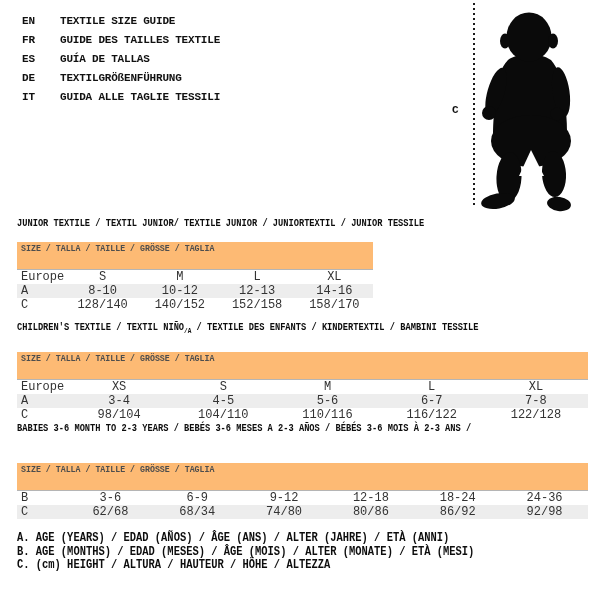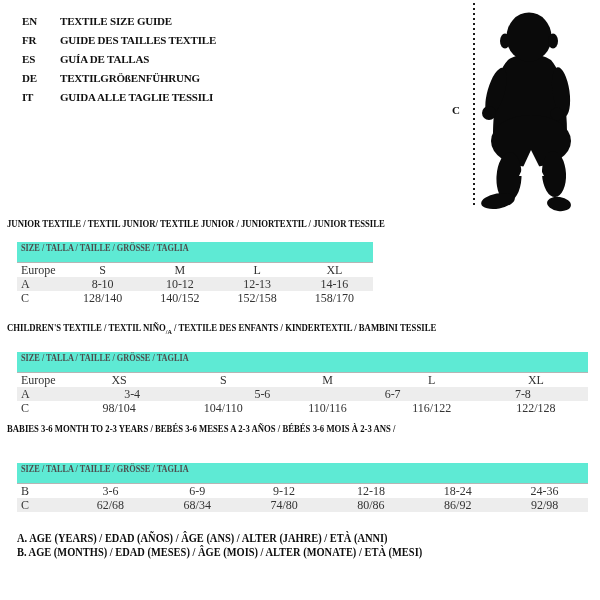--- a/index.html
+++ b/index.html
@@ -1,44 +1,44 @@
 <!DOCTYPE html>
 <html><head>
 <meta charset="utf-8">
 <style>
   html,body { margin:0; padding:0; background:#fff; }
   .page {
     position:relative; width:600px; height:600px; background:#ffffff;
-    font-family:Liberation Serif, serif; color:#111;
+    font-family:Liberation Mono, monospace; color:#111;
     overflow:hidden;
   }
   .cond { display:inline-block; transform:scaleX(0.87); transform-origin:0 50%; white-space:nowrap; }
 
   
   .langs { position:absolute; left:22px; top:12px; font-size:11px; font-weight:bold; letter-spacing:-0.2px; }
   .lang-row { display:flex; height:19px; line-height:19px; }
   .lang-code { width:38px; }
 
   
   .measure-line { position:absolute; left:473px; top:3px; width:2px; height:204px;
     background-image:repeating-linear-gradient(to bottom,#1b1b1b 0 2px,transparent 2px 5px); }
   .measure-label { position:absolute; left:452px; top:104px; font-size:11px; font-weight:bold; }
   .baby { position:absolute; left:460px; top:0; }
 
   
-  .sec-title { position:absolute; left:7px; font-size:10px; font-weight:bold; color:#0d0d0d; line-height:13px; }
+  .sec-title { position:absolute; left:17px; font-size:10px; font-weight:bold; color:#0d0d0d; line-height:13px; }
   .t1 { top:217px; } .t2 { top:321px; } .t3 { top:422px; }
   sub.subm { font-size:7px; }
 
   
   .stable { position:absolute; left:17px; }
   .table1 { top:242px; width:356px; }
   .table2 { top:352px; width:571px; }
   .table3 { top:463px; width:571px; }
-  .thead { height:21px; line-height:13px; background:#5eead4; color:#4d4d4d;
+  .thead { height:28px; line-height:13px; background:#fdba74; color:#4d4d4d;
     font-size:9.5px; font-weight:bold; padding-left:4px; border-bottom:1px solid #b5b5b5; box-sizing:border-box; }
   .trow { display:flex; height:14px; line-height:14px; font-size:12px; color:#333; }
   .trow.shade { background:#ededed; }
   .tlabel { width:50px; padding-left:4px; box-sizing:border-box; }
   .table1 .tlabel { width:47px; }
   .tval { flex:1; text-align:center; }
 
   
   .legend { position:absolute; left:17px; top:532px; font-size:12px; font-weight:bold; color:#0d0d0d; }
   .legend-line { height:13.5px; line-height:13.5px; }
@@ -142,20 +142,21 @@
       <span class="tlabel">Europe</span>
       <span class="tval">XS</span>
       <span class="tval">S</span>
       <span class="tval">M</span>
       <span class="tval">L</span>
       <span class="tval">XL</span>
     </div>
     <div class="trow shade">
       <span class="tlabel">A</span>
       <span class="tval">3-4</span>
+      <span class="tval">4-5</span>
       <span class="tval">5-6</span>
       <span class="tval">6-7</span>
       <span class="tval">7-8</span>
     </div>
     <div class="trow">
       <span class="tlabel">C</span>
       <span class="tval">98/104</span>
       <span class="tval">104/110</span>
       <span class="tval">110/116</span>
       <span class="tval">116/122</span>
@@ -186,15 +187,16 @@
       <span class="tval">74/80</span>
       <span class="tval">80/86</span>
       <span class="tval">86/92</span>
       <span class="tval">92/98</span>
     </div>
   </div>
 
   <div class="legend">
     <div class="legend-line"><span class="cond">A. AGE (YEARS) / EDAD (AÑOS) / ÂGE (ANS) / ALTER (JAHRE) / ETÀ (ANNI)</span></div>
     <div class="legend-line"><span class="cond">B. AGE (MONTHS) / EDAD (MESES) / ÂGE (MOIS) / ALTER (MONATE) / ETÀ (MESI)</span></div>
+    <div class="legend-line"><span class="cond">C. (cm) HEIGHT / ALTURA / HAUTEUR / HÖHE / ALTEZZA</span></div>
   </div>
 
 </div>
 
 </body></html>

